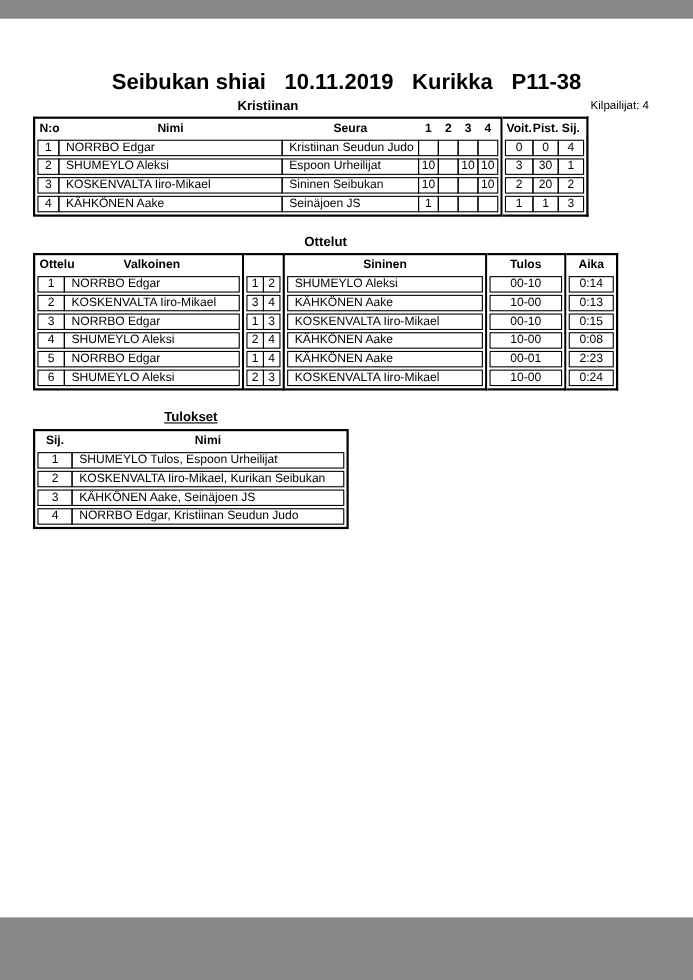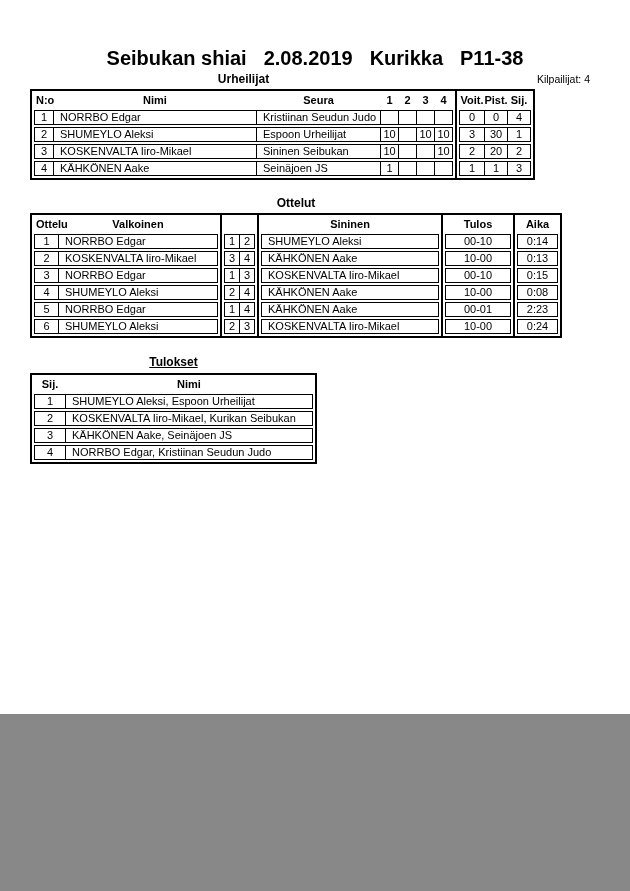--- a/index.html
+++ b/index.html
@@ -1,17 +1,17 @@
 <!DOCTYPE html>
 <html><head>
 <meta charset="utf-8">
 <style>
   html,body { margin:0; padding:0; background:#888; }
   .page {
-    width:630px; height:714px; margin:0 auto; background:#ffffff;
+    width:630px; height:817px; margin:17px auto; background:#ffffff;
     font-family:"Liberation Sans", sans-serif; color:#000;
     position:relative; overflow:hidden;
   }
   .title {
     margin-top:46px; display:flex; justify-content:center; gap:17px;
     font-size:20px; font-weight:bold; line-height:24px; white-space:nowrap;
   }
   .cap-row { position:relative; height:16px; margin-top:1px; }
   .cap { font-weight:bold; font-size:12px; line-height:16px; text-align:center; }
   .cap-abs { position:absolute; left:30px; top:0; }
@@ -48,27 +48,27 @@
   .m-kilp-tbl { margin-top:2px; }
   .cap-kilp { width:427px; }
 </style>
 </head>
 <body>
 
 <div class="page">
 
   <div class="title">
     <span>Seibukan shiai</span>
-    <span>2.08.2019</span>
+    <span>10.11.2019</span>
     <span>Kurikka</span>
     <span>P11-38</span>
   </div>
 
   <div class="cap-row">
-    <div class="cap cap-abs cap-kilp">Urheilijat</div>
+    <div class="cap cap-abs cap-kilp">Kristiinan</div>
     <div class="count-label">Kilpailijat: 4</div>
   </div>
 
   <div class="tgroup m-kilp-tbl">
     <div class="tbl">
       <div class="row hdr">
         <div class="cell k-no lefth">N:o</div>
         <div class="cell k-nimi">Nimi</div>
         <div class="cell k-seura">Seura</div>
         <div class="cell k-s">1</div>
@@ -279,21 +279,21 @@
   <div class="cap cap-block m-tulokset-cap">Tulokset</div>
 
   <div class="tgroup m-tulokset-tbl">
     <div class="tbl">
       <div class="row hdr">
         <div class="cell t-sij">Sij.</div>
         <div class="cell t-nimi">Nimi</div>
       </div>
       <div class="row">
         <div class="cell t-sij">1</div>
-        <div class="cell t-nimi left">SHUMEYLO Aleksi, Espoon Urheilijat</div>
+        <div class="cell t-nimi left">SHUMEYLO Tulos, Espoon Urheilijat</div>
       </div>
       <div class="row">
         <div class="cell t-sij">2</div>
         <div class="cell t-nimi left">KOSKENVALTA Iiro-Mikael, Kurikan Seibukan</div>
       </div>
       <div class="row">
         <div class="cell t-sij">3</div>
         <div class="cell t-nimi left">KÄHKÖNEN Aake, Seinäjoen JS</div>
       </div>
       <div class="row">

